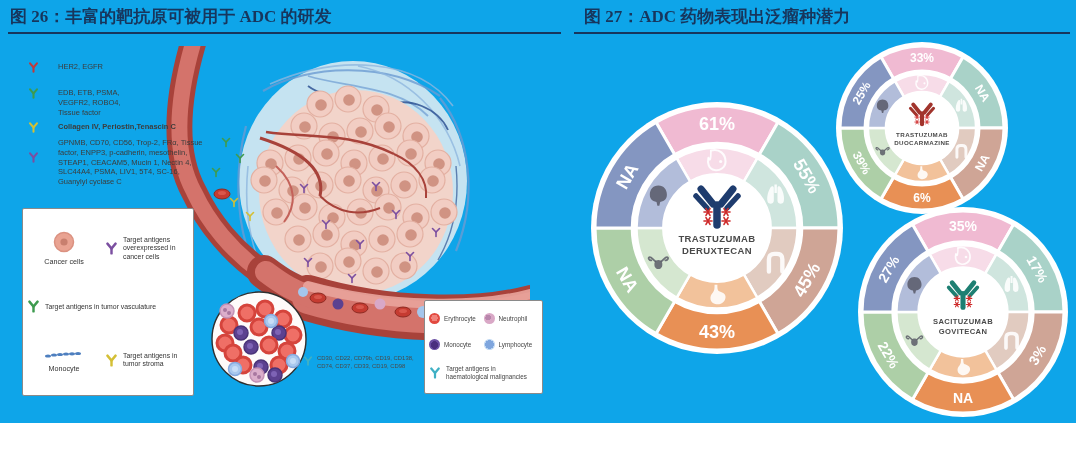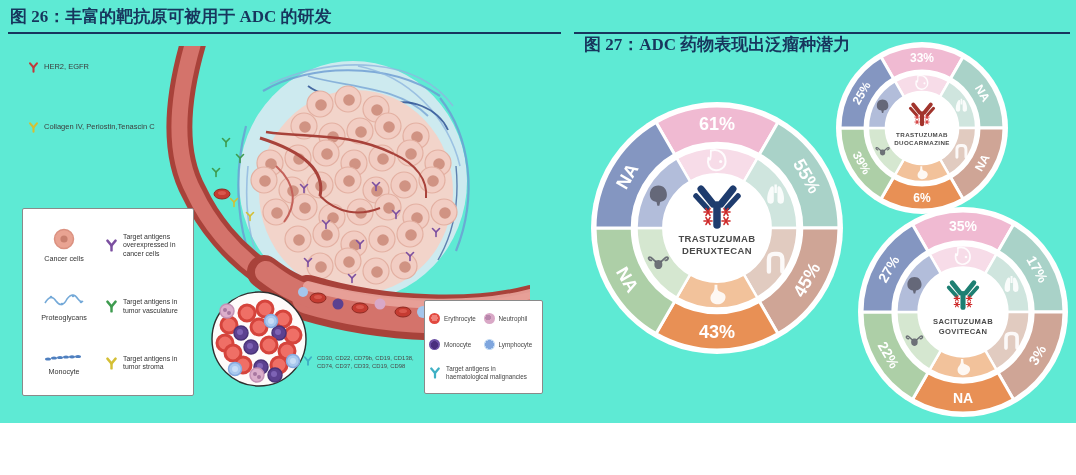--- a/index.html
+++ b/index.html
@@ -1,32 +1,32 @@
 <!DOCTYPE html>
 <html><head>
 <meta charset="utf-8">
 <style>
   html,body{margin:0;padding:0;background:#fff;}
-  .page{position:relative;width:1076px;height:423px;background:#5eead4;overflow:hidden;
+  .page{position:relative;width:1076px;height:423px;background:#0ea5e9;overflow:hidden;
         font-family:"Liberation Sans",sans-serif;}
   .fig-title{position:absolute;top:5px;font-size:17px;font-weight:bold;color:#17365D;
              font-family:"Liberation Serif",serif;white-space:nowrap;}
   .title-rule{position:absolute;top:32px;height:2px;background:#17365D;}
   .source{position:absolute;top:441px;font-size:16px;color:#111;
           font-family:"Liberation Serif",serif;white-space:nowrap;}
   .watermark{position:absolute;left:828px;top:423px;font-size:20px;font-weight:900;
              letter-spacing:1px;color:rgba(0,0,0,0.06);-webkit-text-stroke:1.7px #141414;
              z-index:6;white-space:nowrap;}
   .illus{position:absolute;left:8px;top:46px;width:522px;height:362px;}
   .illus svg.bg{position:absolute;left:0;top:0;}
   .ab{flex:none;}
   .ab path{stroke:currentColor;stroke-width:3;fill:none;stroke-linecap:round;}
   .ab-red{color:#C03A3A}.ab-green{color:#3E9B4F}.ab-yellow{color:#D4BF35}
   .ab-purple{color:#7B4FA0}.ab-cyan{color:#3FB0C4}
-  .ag-row{position:absolute;display:flex;gap:5px;align-items:flex-start;
+  .ag-row{position:absolute;display:flex;gap:19px;align-items:flex-start;
           font-size:7.5px;line-height:1.3;color:#3c3c3c;}
   .cell-legend{position:absolute;left:14px;top:162px;width:172px;height:188px;
                background:#fff;border:1px solid #8a8a8a;border-radius:2px;
                display:flex;flex-direction:column;justify-content:space-around;
                padding:5px 4px;box-sizing:border-box;z-index:2;}
   .cl-row{display:flex;align-items:center;gap:4px;}
   .cl-left{width:74px;display:flex;flex-direction:column;align-items:center;flex:none;}
   .cl-cap{font-size:7.2px;color:#333;margin-top:2px;}
   .cl-right{display:flex;align-items:center;gap:5px;font-size:6.9px;color:#333;line-height:1.25;}
   .blood-legend{position:absolute;left:416px;top:254px;width:119px;height:94px;
@@ -44,21 +44,21 @@
            font-size:5.9px;line-height:1.3;color:#4a4a4a;z-index:2;}
   .donut-wrap{position:absolute;left:560px;top:40px;width:516px;height:390px;}
   svg text{font-family:"Liberation Sans",sans-serif;}
 </style>
 </head>
 <body>
 
 <div class="page">
 
   <div class="fig-title" style="left:10px;">图 26：丰富的靶抗原可被用于 ADC 的研发</div>
-  <div class="fig-title" style="left:584px;margin-top:28px;">图 27：ADC 药物表现出泛瘤种潜力</div>
+  <div class="fig-title" style="left:584px;">图 27：ADC 药物表现出泛瘤种潜力</div>
   <div class="title-rule" style="left:8px;width:553px;"></div>
   <div class="title-rule" style="left:574px;width:496px;"></div>
 
   <div class="illus">
     <svg class="bg" width="522" height="362" viewBox="0 0 522 362">
 
       <ellipse cx="345" cy="135" rx="114" ry="120" fill="#D9EAF2" opacity="0.9"></ellipse>
 
       <g>
         <path d="M255,45 C300,18 380,15 432,50" style="stroke:#6C9BD2;stroke-width:2.2;fill:none;opacity:.8"></path>
@@ -289,56 +289,60 @@
         </g>
     </svg>
 
     <div class="ag-row" style="left:20px;top:16px;width:170px;">
       <svg class="ab ab-red" width="11" height="11" viewBox="0 0 16 16">
           <path d="M3,2 L8,8 L13,2"></path>
           <path d="M8,8 L8,14"></path>
         </svg>
       <span>HER2, EGFR</span>
     </div>
-    <div class="ag-row" style="left:20px;top:76px;width:190px;">
+    <div class="ag-row" style="left:20px;top:42px;width:100px;">
+      <svg class="ab ab-green" width="11" height="11" viewBox="0 0 16 16">
+          <path d="M3,2 L8,8 L13,2"></path>
+          <path d="M8,8 L8,14"></path>
+        </svg>
+      <span>EDB, ETB, PSMA, VEGFR2, ROBO4, Tissue factor</span>
+    </div>
+    <div class="ag-row" style="left:20px;top:76px;width:190px;font-weight:bold;">
       <svg class="ab ab-yellow" width="11" height="11" viewBox="0 0 16 16">
           <path d="M3,2 L8,8 L13,2"></path>
           <path d="M8,8 L8,14"></path>
         </svg>
       <span>Collagen IV, Periostin,Tenascin C</span>
+    </div>
+    <div class="ag-row" style="left:20px;top:92px;width:178px;">
+      <svg class="ab ab-purple" width="11" height="11" viewBox="0 0 16 16" style="margin-top:14px">
+          <path d="M3,2 L8,8 L13,2"></path>
+          <path d="M8,8 L8,14"></path>
+        </svg>
+      <span>GPNMB, CD70, CD56, Trop-2, FRα, Tissue factor, ENPP3, p-cadherin, mesothelin, STEAP1, CEACAM5, Mucin 1, Nectin 4, SLC44A4, PSMA, LIV1, 5T4, SC-16, Guanylyl cyclase C</span>
     </div>
 
     <div class="cell-legend">
       <div class="cl-row">
         <div class="cl-left">
           <svg width="30" height="24" viewBox="0 0 30 24">
             <circle cx="15" cy="11" r="9.5" fill="#E9A392" stroke="#DB9180" stroke-width="1.5"></circle>
             <circle cx="15" cy="11" r="3.6" fill="#C87F6E"></circle>
           </svg>
           <div class="cl-cap">Cancer cells</div>
         </div>
         <div class="cl-right">
           <svg class="ab ab-purple" width="13" height="13" viewBox="0 0 16 16">
               <path d="M3,2 L8,8 L13,2"></path>
               <path d="M8,8 L8,14"></path>
             </svg>
           <span>Target antigens overexpressed in cancer cells</span>
         </div>
       </div>
       <div class="cl-row">
-        <div class="cl-left">
-          <svg width="42" height="20" viewBox="0 0 42 20">
-            <path d="M2,12 q6,-10 11,-2 q6,8 11,-2 q6,-8 11,0 q3,4 5,2" stroke="#74A9D8" stroke-width="1.6" fill="none"></path>
-            <circle cx="8" cy="6" r="1.3" fill="#74A9D8"></circle>
-              <circle cx="19" cy="13" r="1.3" fill="#74A9D8"></circle>
-            <circle cx="30" cy="5" r="1.3" fill="#74A9D8"></circle>
-              <circle cx="38" cy="11" r="1.3" fill="#74A9D8"></circle>
-          </svg>
-          <div class="cl-cap">Proteoglycans</div>
-        </div>
         <div class="cl-right">
           <svg class="ab ab-green" width="13" height="13" viewBox="0 0 16 16">
               <path d="M3,2 L8,8 L13,2"></path>
               <path d="M8,8 L8,14"></path>
             </svg>
           <span>Target antigens in tumor vasculature</span>
         </div>
       </div>
       <div class="cl-row">
         <div class="cl-left">

